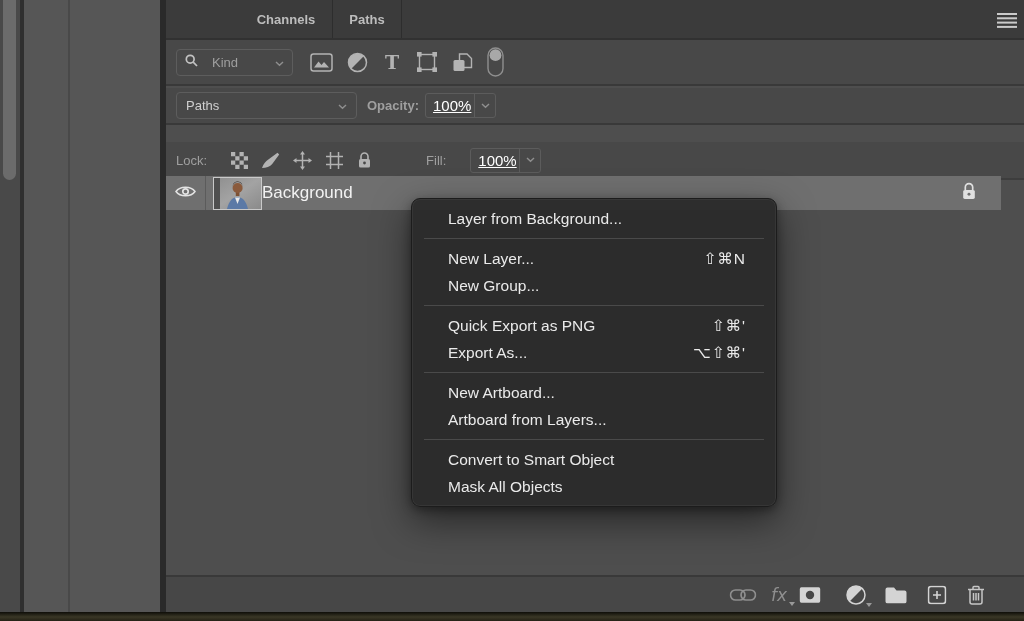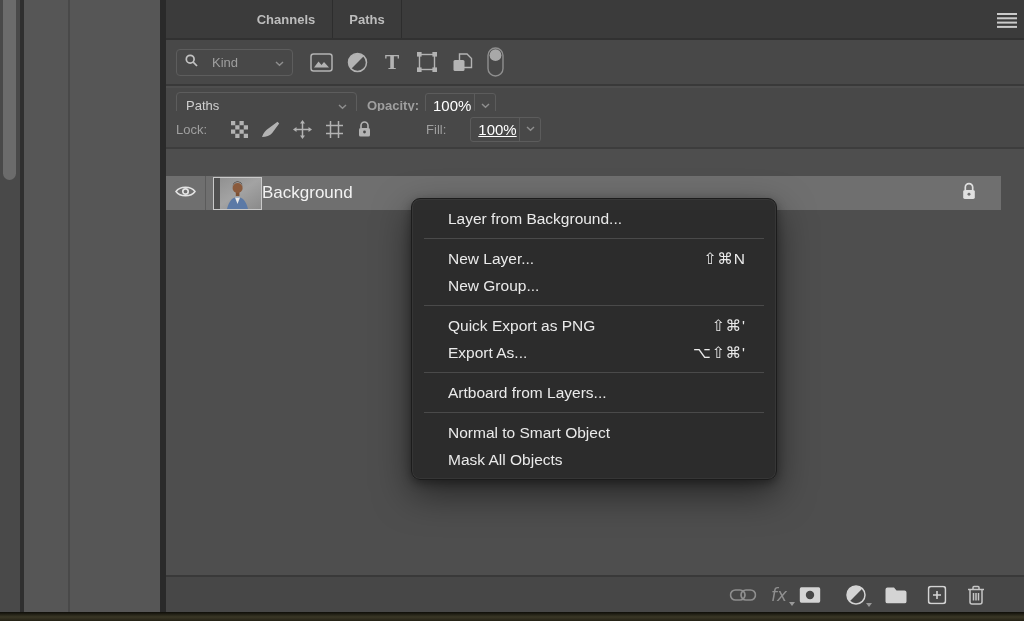--- a/index.html
+++ b/index.html
@@ -23,21 +23,21 @@
        font-size:13px;font-weight:bold;color:#bdbdbd;border-right:1px solid #2d2d2d;box-sizing:border-box;}
   .tab.active{height:40px;background:#484848;color:#ffffff;border-right:1px solid #2d2d2d;z-index:2;}
   #tab-layers{left:0;width:74px;}
   #tab-channels{left:74px;width:93px;}
   #tab-paths{left:167px;width:69px;}
   #panel-menu-btn{left:831px;top:13px;width:20px;height:15px;cursor:pointer;}
 
   .prow{position:absolute;left:0;width:858px;background:#484848;display:flex;align-items:center;box-sizing:border-box;padding-left:10px;}
   #row-filter{top:40px;height:46px;border-bottom:2px solid #393939;}
   #row-blend{top:88px;height:37px;border-bottom:2px solid #393939;}
-  #row-lock{top:111px;height:38px;border-bottom:2px solid #3d3d3d;gap:16px;}
+  #row-lock{top:142px;height:38px;border-bottom:2px solid #3d3d3d;gap:16px;}
 
   .combo{height:27px;border:1px solid #5d5d5d;border-radius:4px;display:flex;align-items:center;
          box-sizing:border-box;color:#9f9f9f;font-size:13px;cursor:pointer;}
   #kind-box{width:117px;padding:0 8px;gap:14px;}
   #kind-box .chev{margin-left:auto;}
   #blend-box{width:181px;padding:0 9px;color:#cfcfcf;}
   #blend-box .chev{margin-left:auto;}
   .vbox{width:71px;height:25px;border:1px solid #5c5c5c;border-radius:3px;display:flex;align-items:center;box-sizing:border-box;cursor:pointer;}
   .vbox .vtext{flex:1;padding-left:7px;font-size:15px;color:#ffffff;text-decoration:underline;}
   .vbox .vchev{width:20px;height:100%;border-left:1px solid #5c5c5c;display:flex;align-items:center;justify-content:center;}
@@ -367,26 +367,30 @@
     <div class="mi">
       <span class="mi-label">Quick Export as PNG</span>
       <span class="mi-short">⇧⌘'</span>
     </div>
     <div class="mi">
       <span class="mi-label">Export As...</span>
       <span class="mi-short">⌥⇧⌘'</span>
     </div>
     <div class="msep"></div>
     <div class="mi">
+      <span class="mi-label">New Artboard...</span>
+      <span class="mi-short"></span>
+    </div>
+    <div class="mi">
       <span class="mi-label">Artboard from Layers...</span>
       <span class="mi-short"></span>
     </div>
     <div class="msep"></div>
     <div class="mi">
-      <span class="mi-label">Normal to Smart Object</span>
+      <span class="mi-label">Convert to Smart Object</span>
       <span class="mi-short"></span>
     </div>
     <div class="mi">
       <span class="mi-label">Mask All Objects</span>
       <span class="mi-short"></span>
     </div>
   </div>
 
 </div>
 

